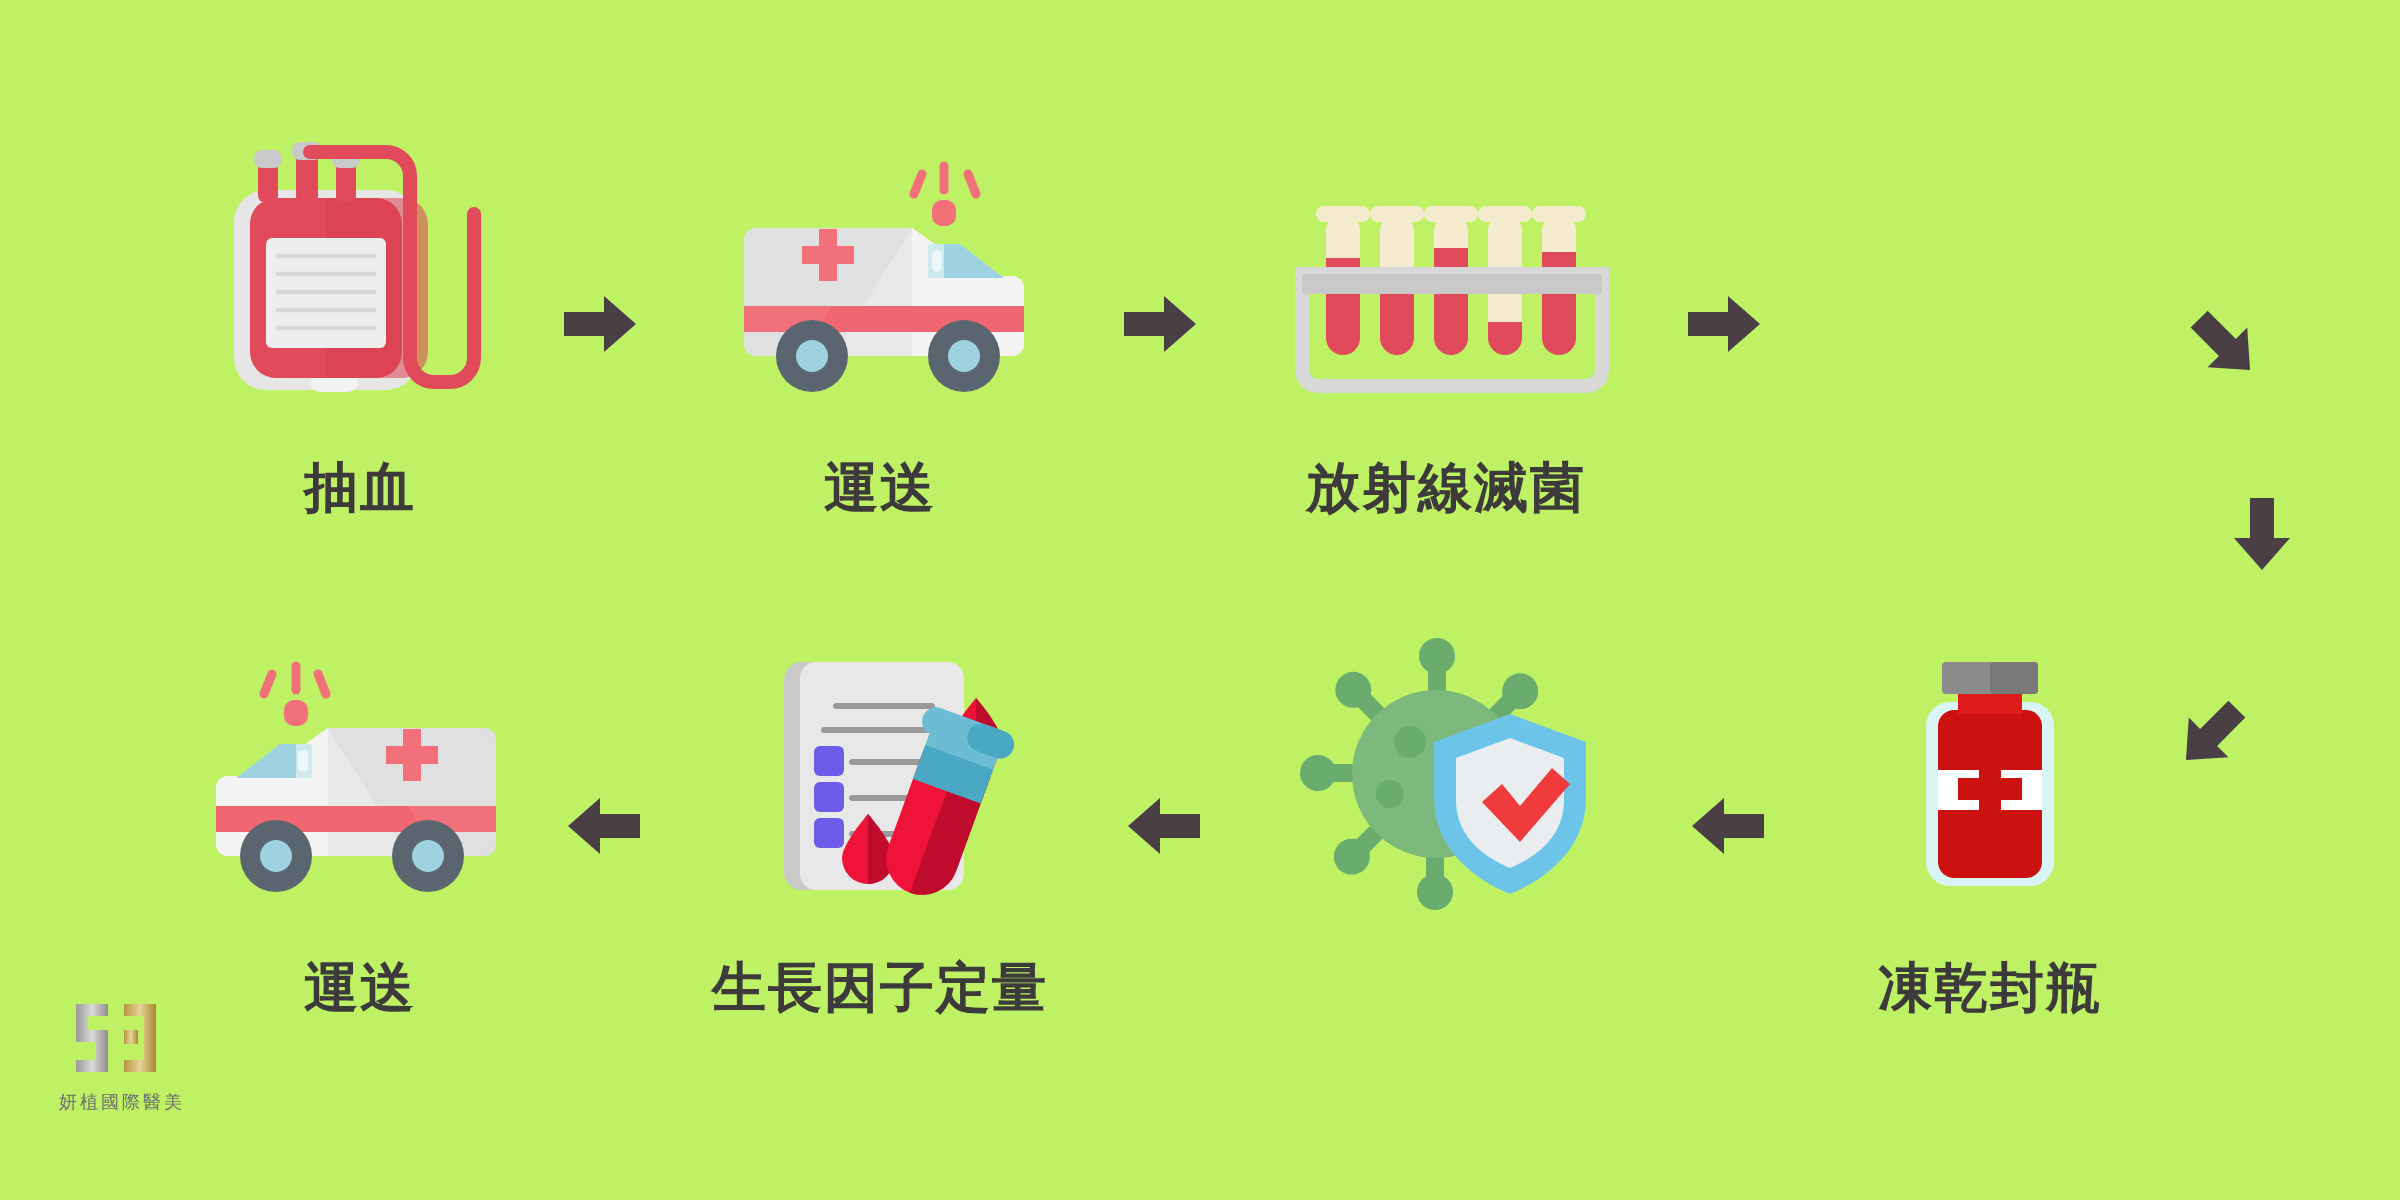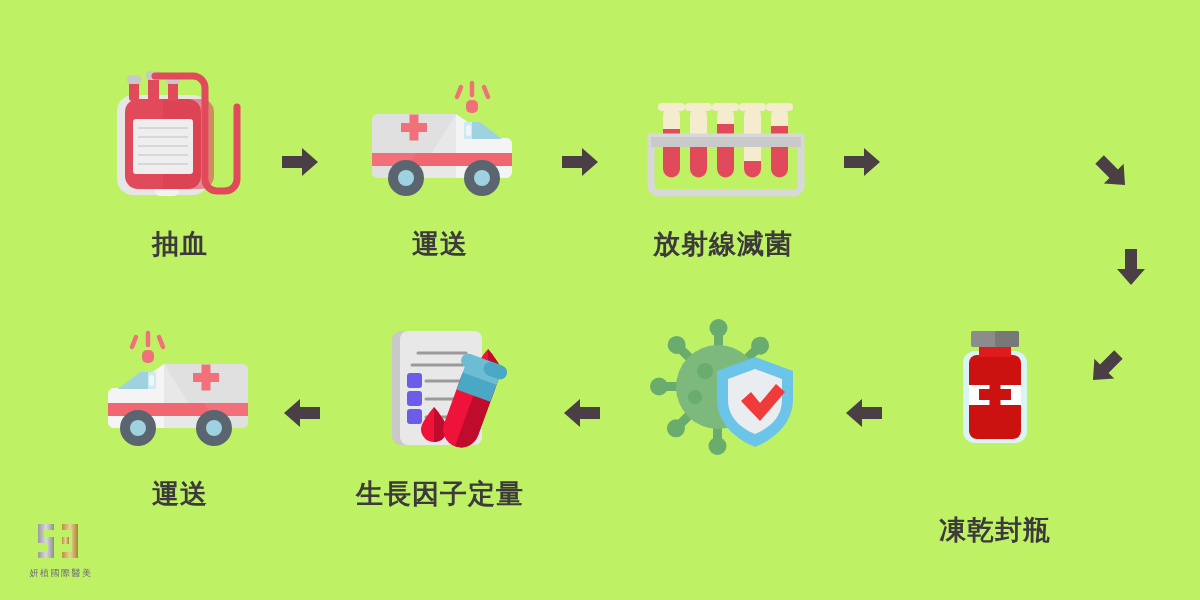--- a/index.html
+++ b/index.html
@@ -44,21 +44,21 @@
     position: absolute;
     width: 46px;
     height: 46px;
   }
   .arrow svg { display: block; width: 100%; height: 100%; }
 
   
   .logo {
     position: absolute;
     left: 24px;
-    top: 518px;
+    top: 496px;
     width: 110px;
   }
   .logo-mark {
     display: block;
   }
   .logo-text {
     margin-top: 3px;
     font-size: 9px;
     letter-spacing: 1.5px;
     color: #6f6f6f;
@@ -206,21 +206,21 @@
       </svg>
   </div>
   <div class="arrow" style="left:1082px; top:345px;">
     <svg viewBox="0 0 46 46">
         <g transform="rotate(135 23 23)">
           <path d="M4 17 h20 v-8 l16 14 -16 14 v-8 h-20 z" fill="#4a3f44"></path>
         </g>
       </svg>
   </div>
 
-  <div class="step" style="left:880px; top:312px;gap:36px;">
+  <div class="step" style="left:880px; top:312px;">
     <div class="step-icon">
       <svg width="120" height="140" viewBox="0 0 120 140" aria-hidden="true">
 
         <rect x="28" y="34" width="64" height="92" rx="12" fill="#d8f4f4"></rect>
 
         <rect x="34" y="38" width="52" height="84" rx="8" fill="#ffffff"></rect>
 
         <path d="M34 46 a8 8 0 0 1 8 -8 h36 a8 8 0 0 1 8 8 v22 H34 z" fill="#cc1111"></path>
 
         <path d="M34 88 h52 v26 a8 8 0 0 1 -8 8 H42 a8 8 0 0 1 -8 -8 z" fill="#cc1111"></path>

